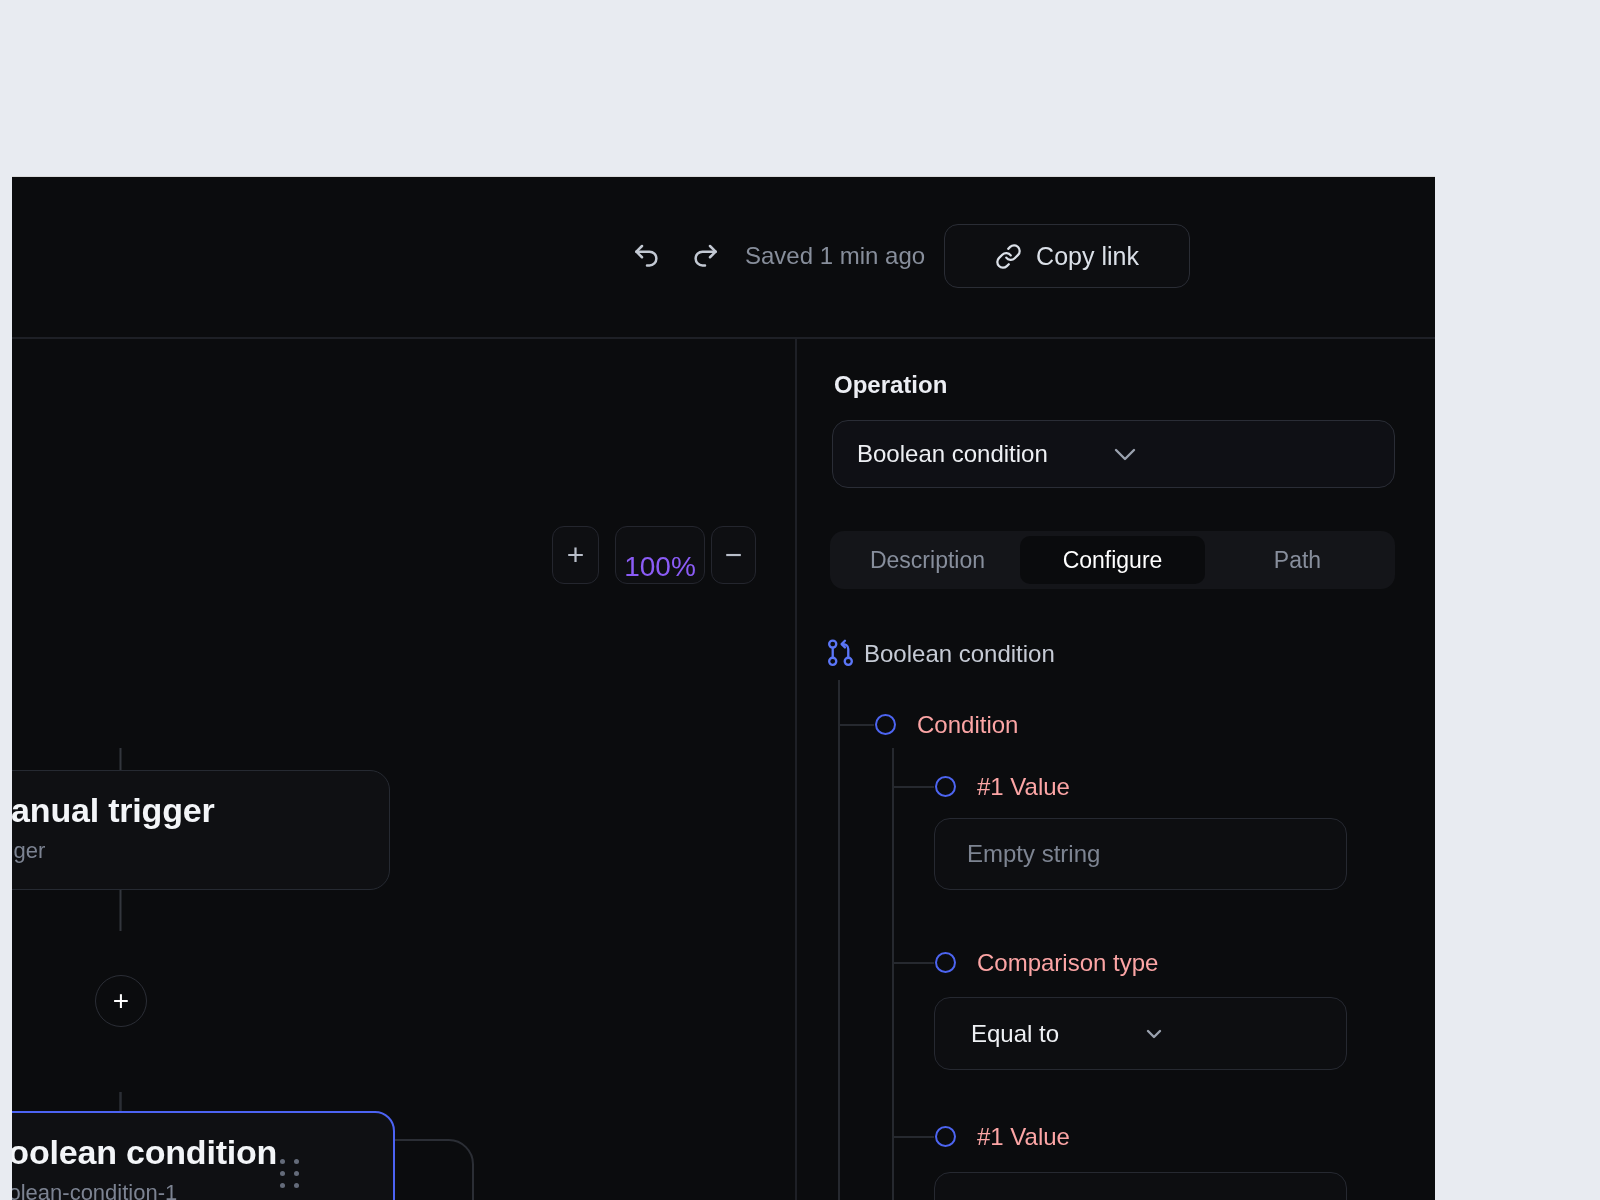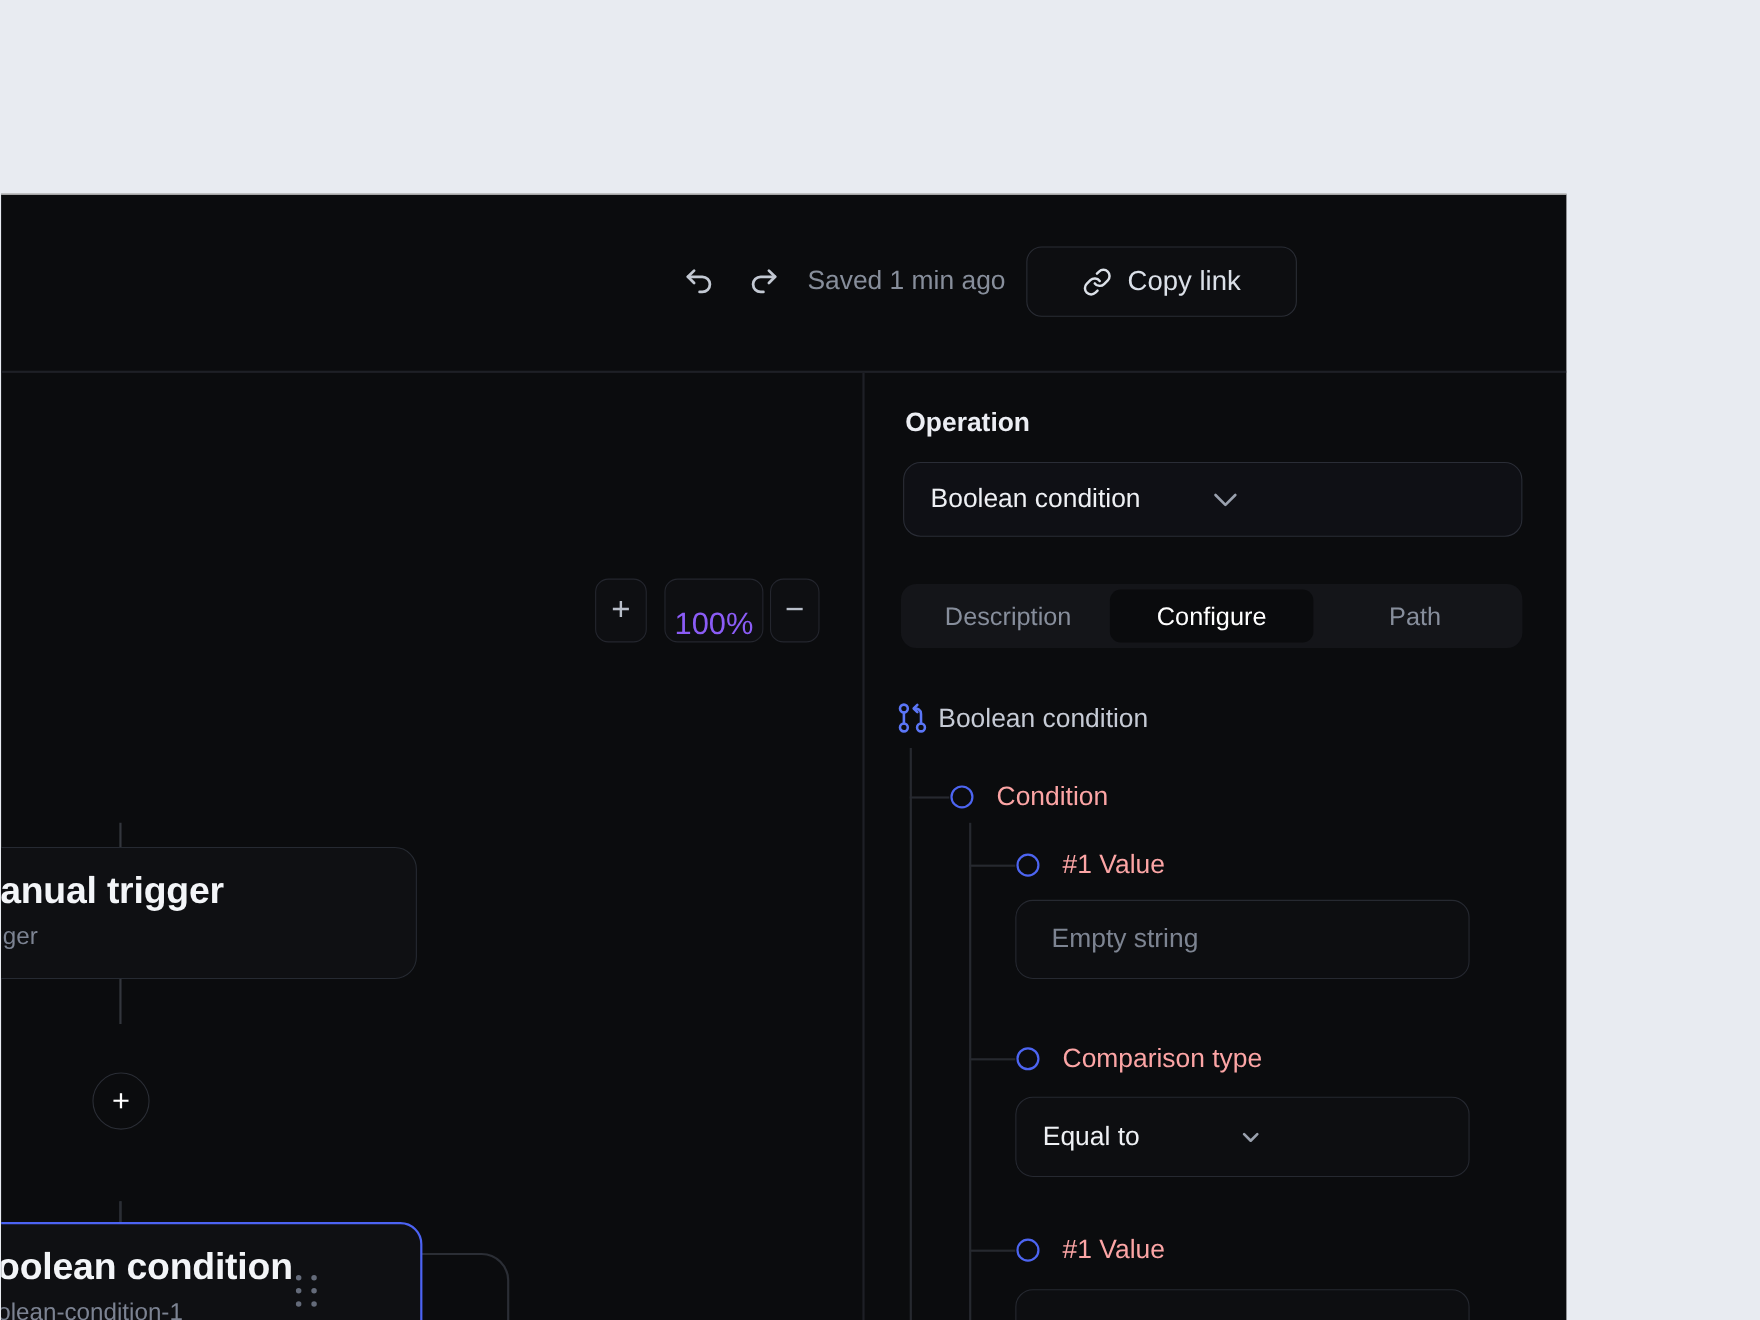--- a/index.html
+++ b/index.html
@@ -4,21 +4,21 @@
 <style>
   * { margin:0; padding:0; box-sizing:border-box; }
   html,body { width:1600px; height:1200px; }
   body {
     background:#e8ebf1;
     font-family:"Liberation Sans", sans-serif;
     position:relative;
     overflow:hidden;
   }
   .window {
-    position:absolute; left:1px; top:176px; width:1423px; height:1024px;
+    position:absolute; left:12px; top:176px; width:1423px; height:1024px;
     background:#0b0c0e; overflow:hidden;
     border-top:1px solid rgba(255,255,255,.85);
   }
   .abs { position:absolute; }
 
   
   .icon-btn { width:36px; height:36px; display:flex; align-items:center; justify-content:center; color:#c3c9d3; cursor:pointer; }
   .toolbar-saved { font-size:24px; color:#878e9b; line-height:28px; white-space:nowrap; }
   .copy-link-btn {
     left:932px; top:47px; width:246px; height:64px; border-radius:14px;
@@ -85,21 +85,21 @@
   .field-input {
     left:922px; width:413px; height:72px; border-radius:16px;
     border:1.5px solid #262931; background:#0d0e11;
     font-family:"Liberation Sans", sans-serif;
     font-size:24px; color:#eef0f4; padding:0 32px; outline:none;
   }
   .field-input::placeholder { color:#7d8492; }
   .field-select {
     left:922px; width:413px; height:73px; border-radius:16px;
     border:1.5px solid #262931; background:#0d0e11;
-    display:flex; align-items:center; padding:0 26px 0 24px; cursor:pointer;
+    display:flex; align-items:center; padding:0 26px 0 36px; cursor:pointer;
   }
   .field-select span { font-size:24px; color:#eef0f4; flex:1; }
   svg { display:block; }
 </style>
 </head>
 <body>
 
 <div class="window">
 
   <div class="abs icon-btn" style="left:617px; top:61px;">

